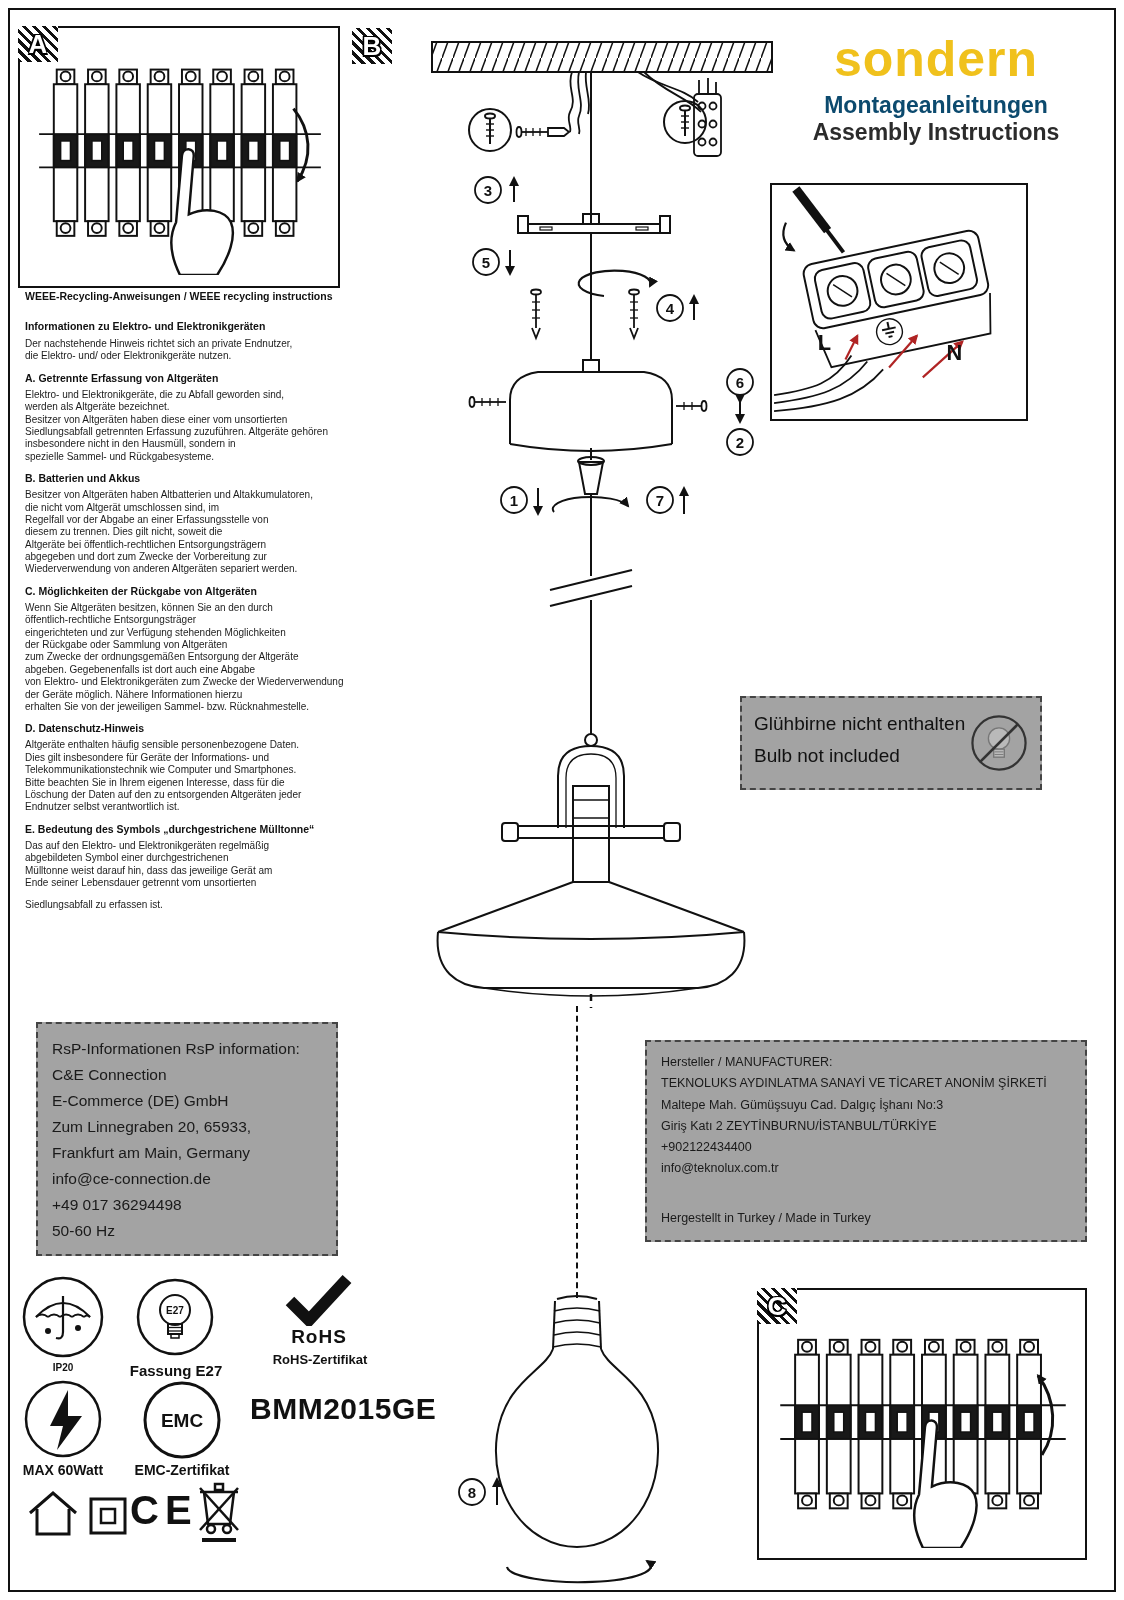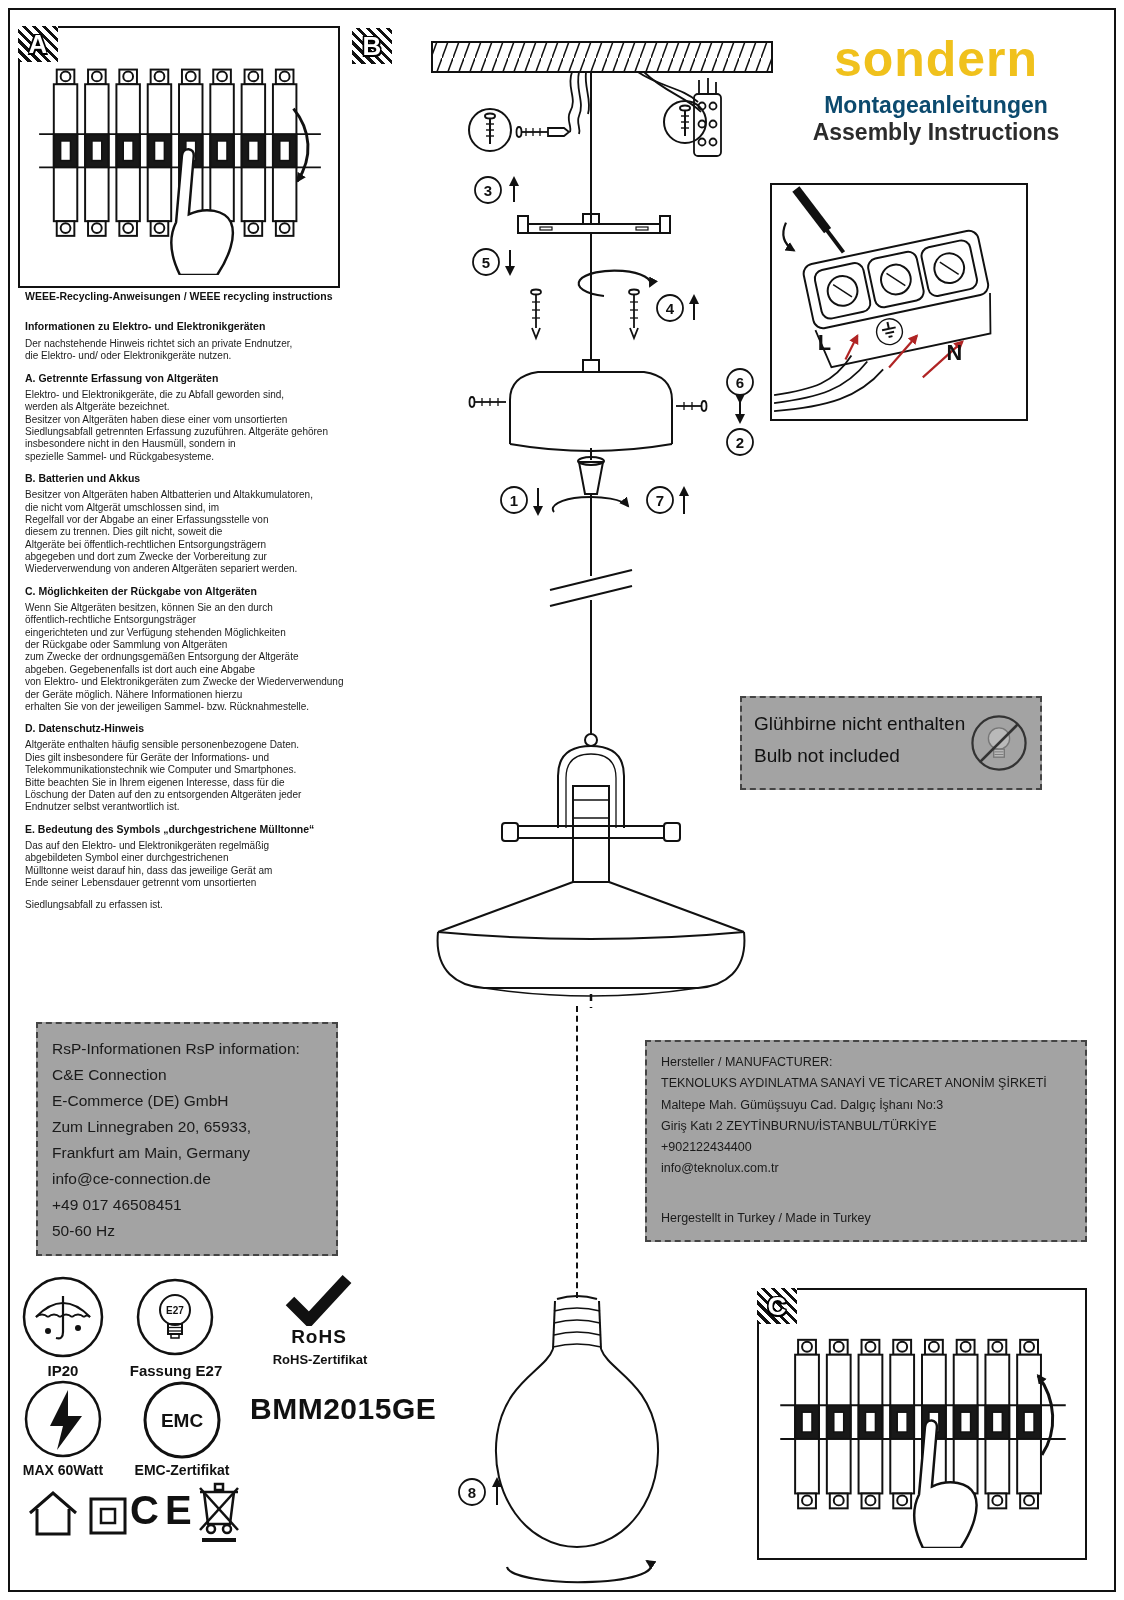--- a/index.html
+++ b/index.html
@@ -380,21 +380,21 @@
   <div class="weee-footer">Siedlungsabfall zu erfassen ist.</div>
 </div>
 
 <div class="dashed-box rsp">
   <div>RsP-Informationen RsP information:</div>
   <div>C&amp;E Connection</div>
   <div>E-Commerce (DE) GmbH</div>
   <div>Zum Linnegraben 20, 65933,</div>
   <div>Frankfurt am Main, Germany</div>
   <div>info@ce-connection.de</div>
-  <div>+49 017 46508451</div>
+  <div>+49 017 36294498</div>
   <div>50-60 Hz</div>
 </div>
 
 <div class="dashed-box manu">
   <div>Hersteller / MANUFACTURER:</div>
   <div>TEKNOLUKS AYDINLATMA SANAYİ VE TİCARET ANONİM ŞİRKETİ</div>
   <div>Maltepe Mah. Gümüşsuyu Cad. Dalgıç İşhanı No:3</div>
   <div>Giriş Katı 2 ZEYTİNBURNU/İSTANBUL/TÜRKİYE</div>
   <div>+902122434400</div>
   <div>info@teknolux.com.tr</div>
@@ -423,21 +423,21 @@
 </svg>
 
 <svg viewBox="0 0 86 86" style="position:absolute; left:20px; top:1274px; width:86px; height:86px;" fill="none" stroke="#111" stroke-width="2.5">
   <circle cx="43" cy="43" r="39"></circle>
   <path d="M16,43 Q43,15 70,43" stroke-width="2.2"></path>
   <path d="M16,43 Q22,38 28,43 M28,43 Q34,38 40,43 M40,43 Q46,38 52,43 M52,43 Q58,38 64,43 M64,43 Q67,40 70,43" stroke-width="1.8"></path>
   <path d="M43,22 L43,58 Q43,66 36,64" stroke-width="2.2"></path>
   <circle cx="28" cy="57" r="3" fill="#111" stroke="none"></circle>
   <circle cx="58" cy="54" r="3" fill="#111" stroke="none"></circle>
 </svg>
-<div class="certlabel" style="left:20px; top:1362px; width:86px; font-size:15px;">IP20</div>
+<div class="certlabel" style="left:20px; top:1362px; width:86px; font-size:10px;">IP20</div>
 
 <svg viewBox="0 0 82 82" style="position:absolute; left:134px; top:1276px; width:82px; height:82px;" fill="none" stroke="#111" stroke-width="2.5">
   <circle cx="41" cy="41" r="37"></circle>
   <circle cx="41" cy="34" r="15" stroke-width="2"></circle>
   <rect x="34" y="48" width="14" height="10" stroke-width="2"></rect>
   <line x1="34" y1="51.5" x2="48" y2="51.5" stroke-width="1.3"></line>
   <line x1="34" y1="55" x2="48" y2="55" stroke-width="1.3"></line>
   <rect x="37" y="58" width="8" height="4" stroke-width="1.5"></rect>
   <text x="41" y="38" text-anchor="middle" font-size="10" font-weight="bold" fill="#111" stroke="none">E27</text>
 </svg>

